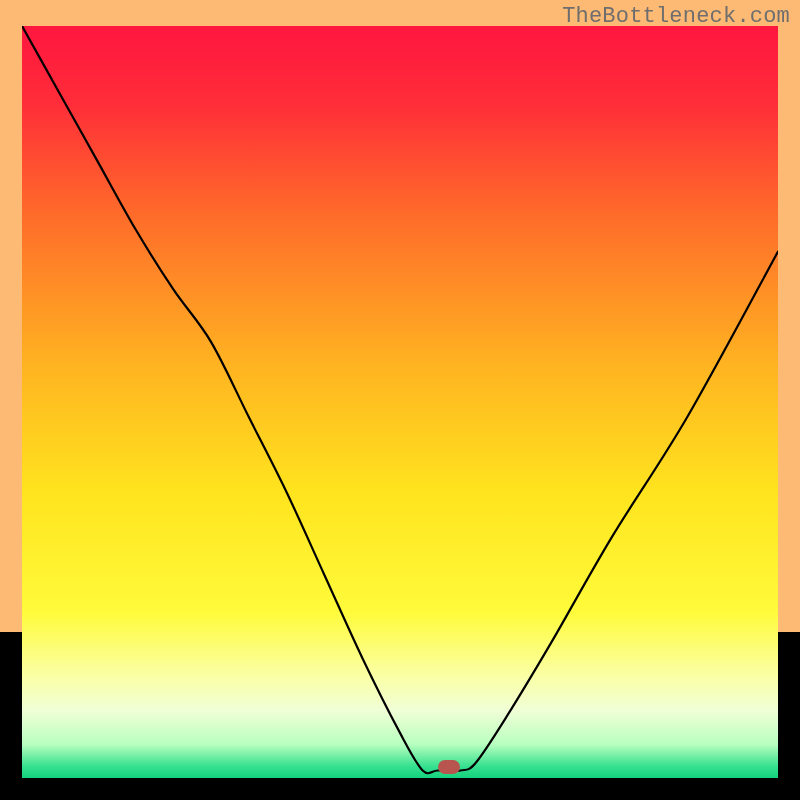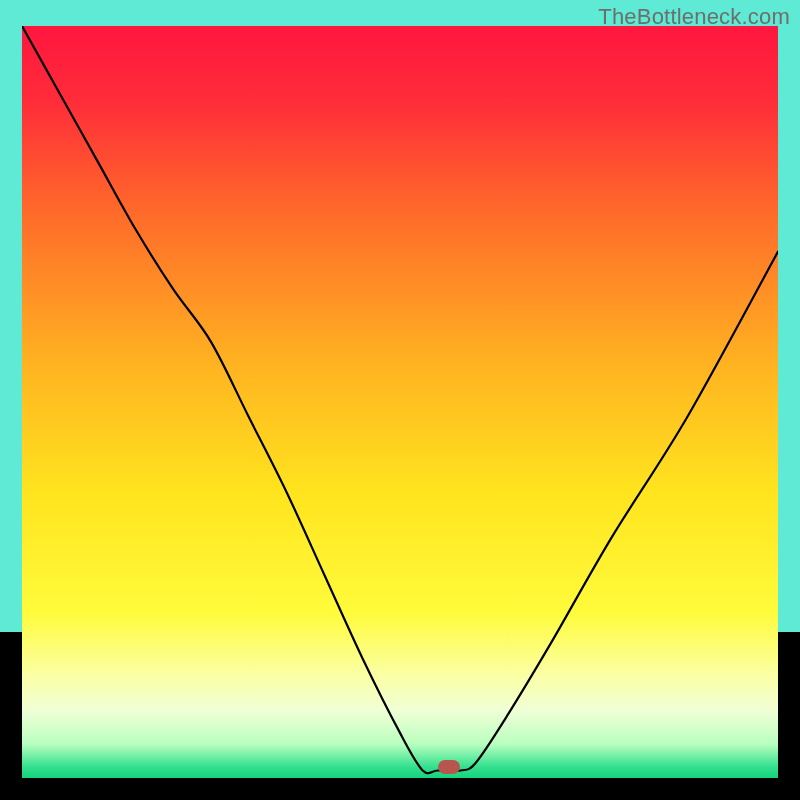--- a/index.html
+++ b/index.html
@@ -8,21 +8,22 @@
     width: 800px;
     height: 800px;
     background: #000;
     font-family: Arial, Helvetica, sans-serif;
     overflow: hidden;
   }
   .frame {
     position: relative;
     width: 800px;
     height: 632px;
-    background: #5eead4;
+    background: #fdba74;
+    font-family: Liberation Mono, monospace;
   }
   .watermark {
     position: absolute;
     top: 4px;
     right: 10px;
     font-size: 22px;
     font-weight: 500;
     color: #6e6e6e;
     letter-spacing: 0.2px;
     z-index: 5;

